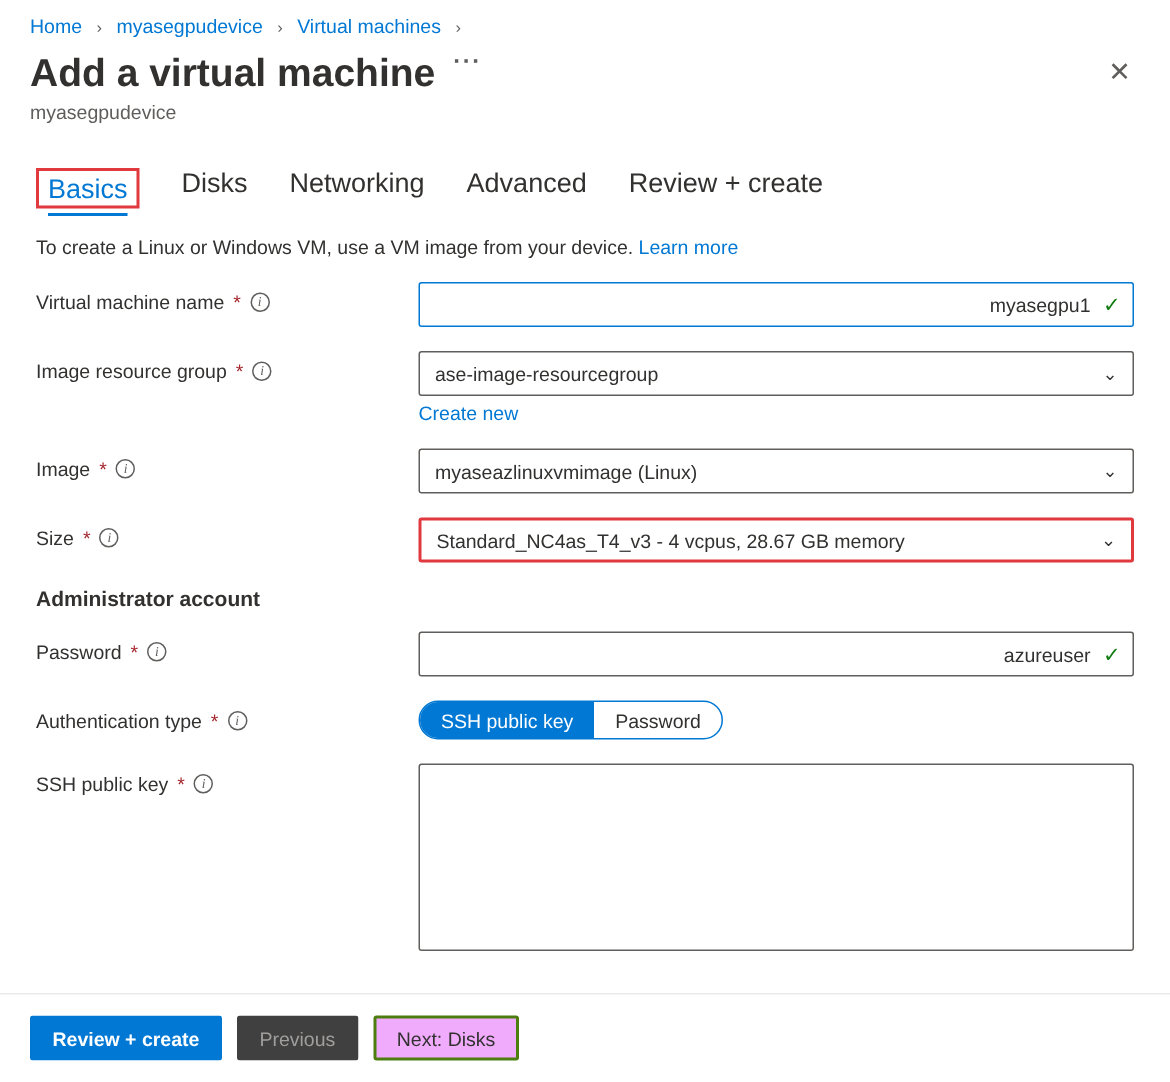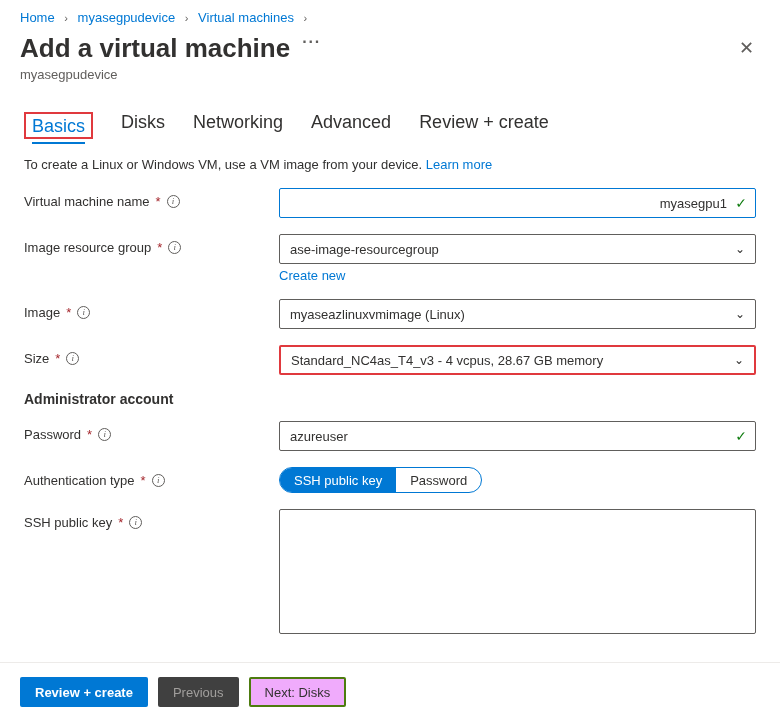--- a/index.html
+++ b/index.html
@@ -188,21 +188,21 @@
 
   <div class="section-head">Administrator account</div>
 
   <div class="row">
     <div class="label-col">
       <span>Password</span>
       <span class="req">*</span>
       <span class="info-icon">i</span>
     </div>
     <div class="field-col">
-      <div class="input" style="position:relative;">
+      <div class="input" style="position:relative;justify-content:flex-end;">
         <span>azureuser</span>
         <span class="checkmark">✓</span>
       </div>
     </div>
   </div>
 
   <div class="row">
     <div class="label-col">
       <span>Authentication type</span>
       <span class="req">*</span>

